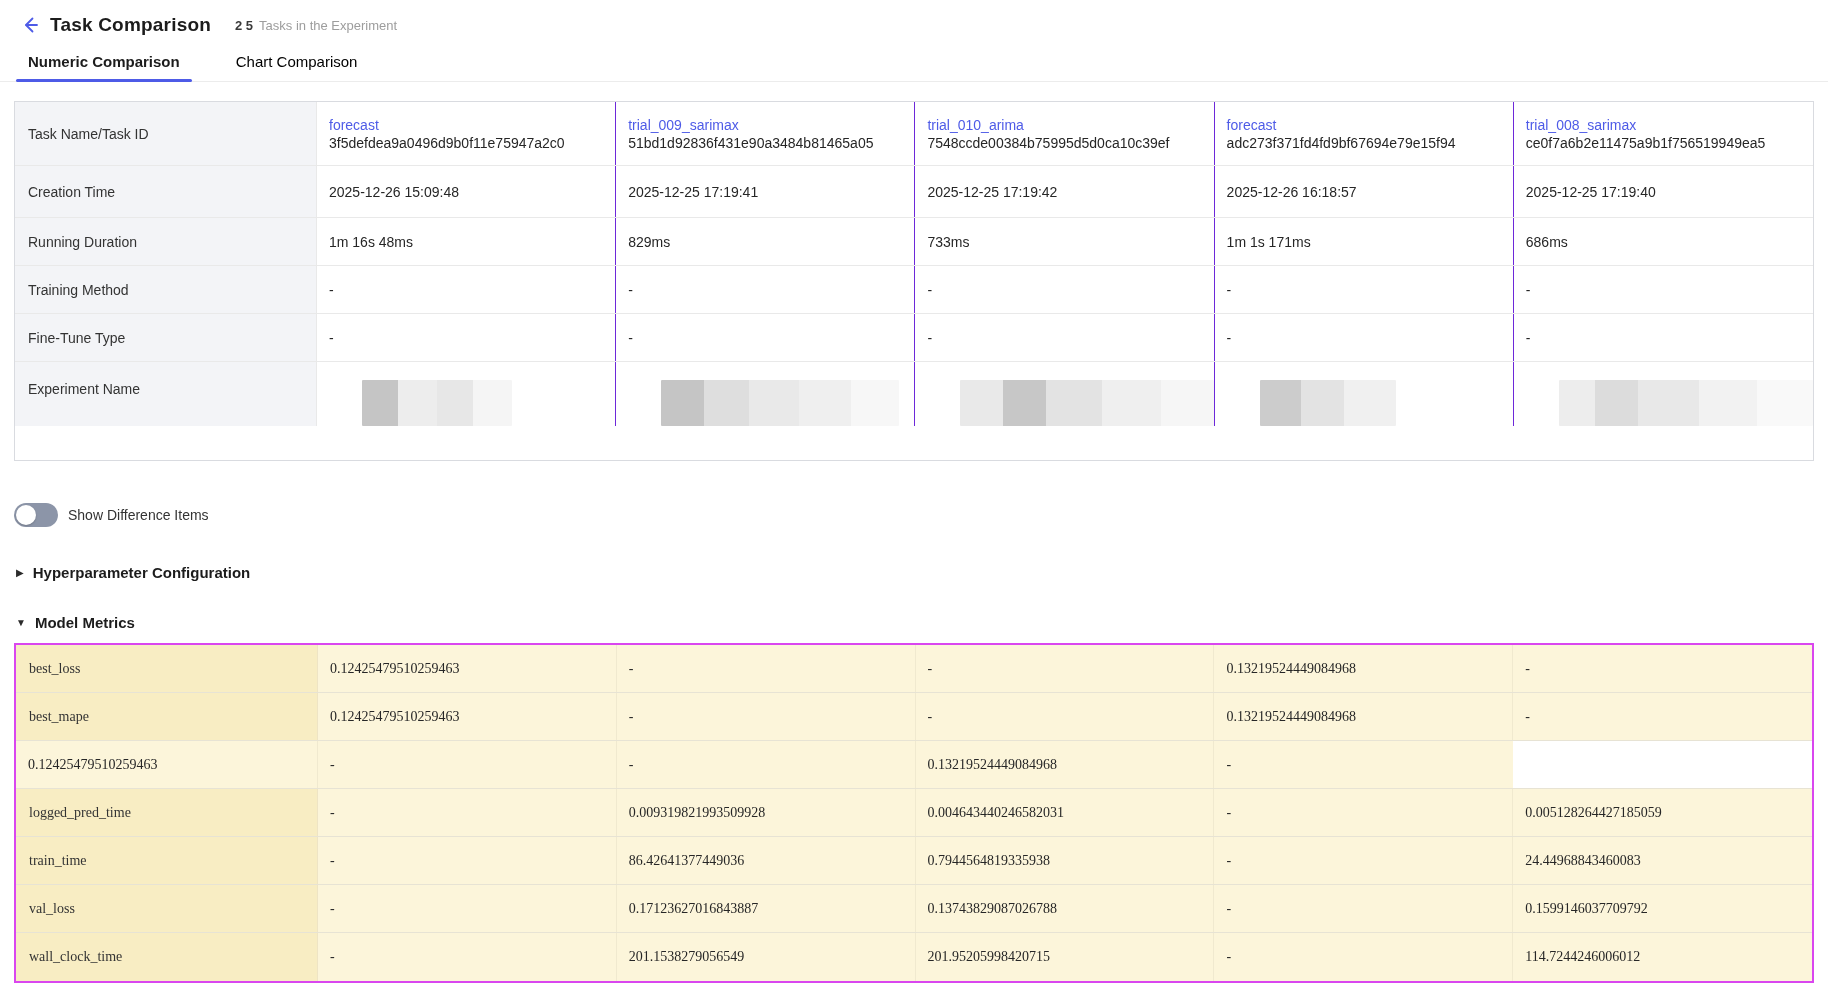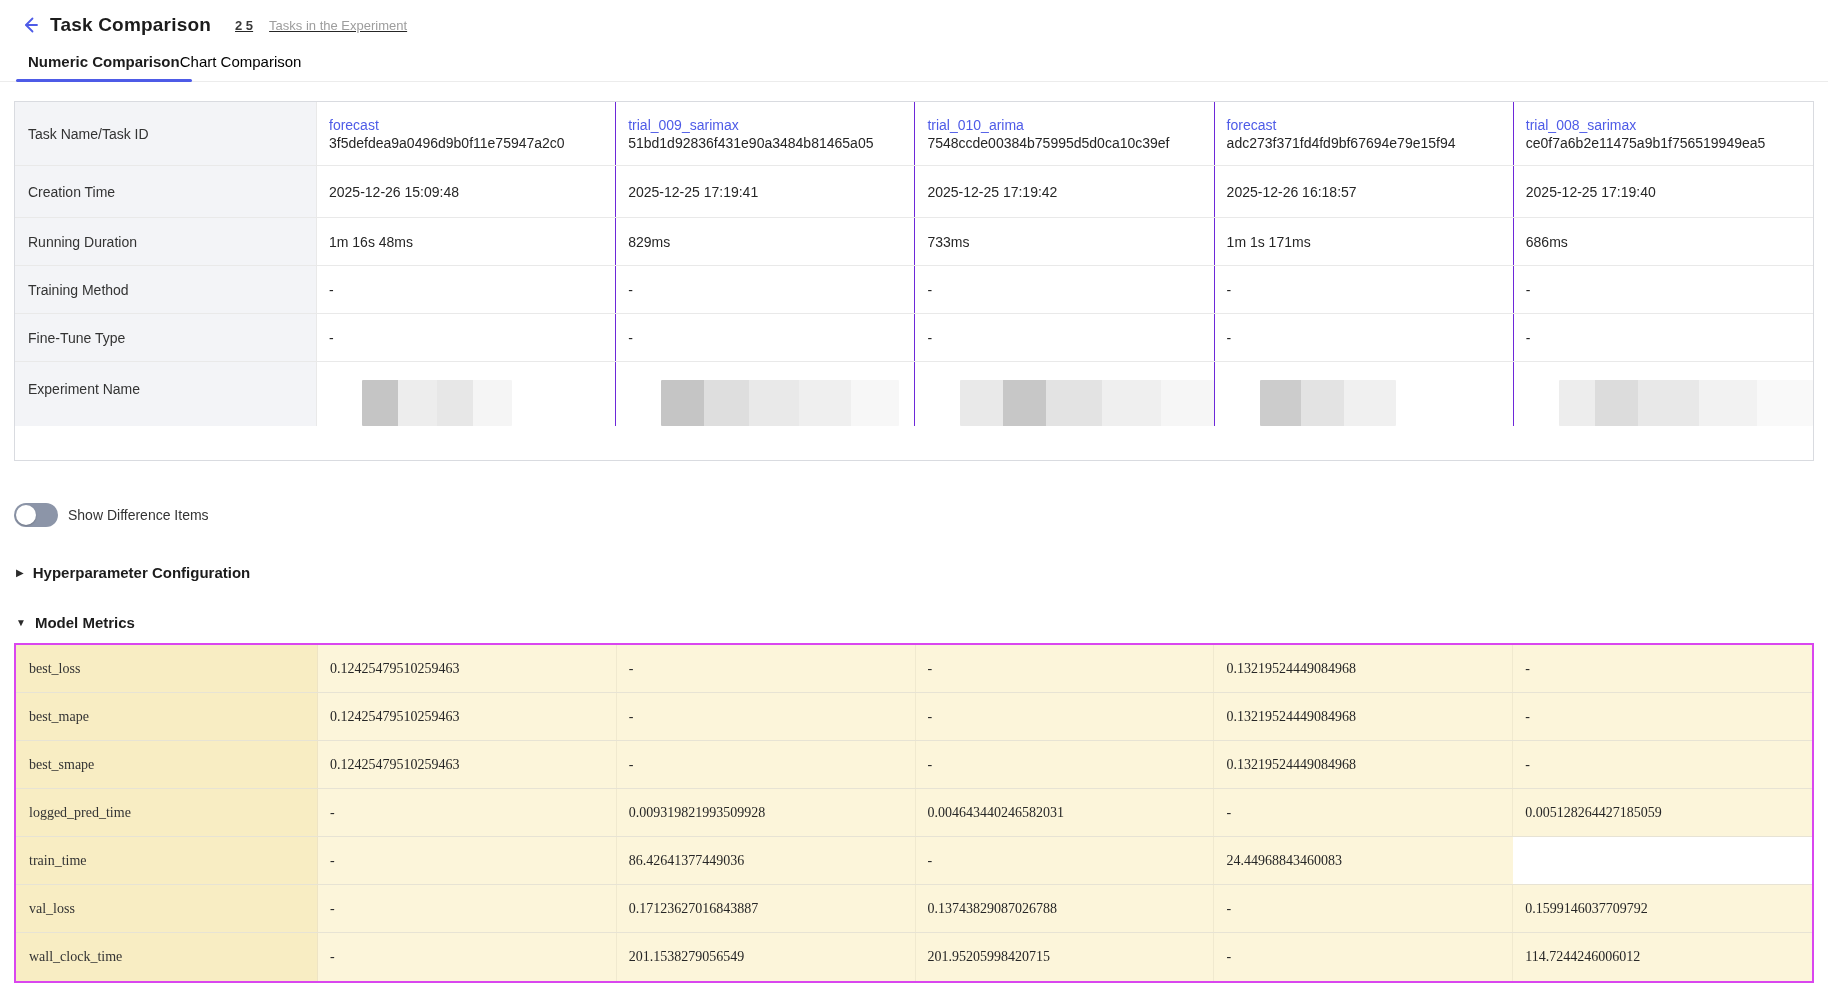--- a/index.html
+++ b/index.html
@@ -4,26 +4,26 @@
 <style>
   * { margin:0; padding:0; box-sizing:border-box; }
   html,body { width:1828px; height:989px; background:#ffffff;
     font-family:"Liberation Sans", sans-serif; color:#262626; overflow:hidden; }
 
   
   .hdr { display:flex; align-items:center; padding:13px 18px 0 18px; }
   .back-btn { width:24px; height:24px; display:flex; align-items:center; justify-content:center;
     cursor:pointer; margin-right:8px; }
   .page-title { font-size:19px; font-weight:bold; color:#1c1c1c; letter-spacing:.2px; }
-  .count-wrap { margin-left:24px; display:flex; align-items:baseline; gap:16px;text-decoration:underline; }
+  .count-wrap { margin-left:24px; display:flex; align-items:baseline; gap:6px; }
   .count-num { font-size:13px; font-weight:bold; color:#3a3a3a; }
   .count-suffix { font-size:13px; color:#9d9d9d; }
 
   
-  .tabs { display:flex; padding:0 0 0 28px; margin-top:16px;
+  .tabs { display:flex; gap:56px; padding:0 0 0 28px; margin-top:16px;
     border-bottom:1px solid #ececec; }
   .tab { font-size:15px; color:#000000; padding-bottom:11px; position:relative; cursor:pointer; }
   .tab.active { font-weight:bold; color:#1c1c1c; }
   .tab.active::after { content:""; position:absolute; left:-12px; right:-12px; bottom:-1px;
     height:3px; border-radius:2px; background:var(--accent); }
 
   
   .info-wrap { margin:19px 14px 0 14px; width:1800px; height:360px; overflow:hidden;
     border:1px solid #d9dbe0; background:#fff; }
   .trow { display:grid; grid-template-columns:302px repeat(5, 1fr); border-bottom:1px solid #e9e9e9; }
@@ -196,39 +196,39 @@
     </div>
     <div class="mrow">
       <div class="mlabel">best_mape</div>
       <div class="mcell">0.12425479510259463</div>
       <div class="mcell">-</div>
       <div class="mcell">-</div>
       <div class="mcell">0.13219524449084968</div>
       <div class="mcell">-</div>
     </div>
     <div class="mrow">
-      <div class="mlabel">best_smape</div>
       <div class="mcell">0.12425479510259463</div>
       <div class="mcell">-</div>
       <div class="mcell">-</div>
       <div class="mcell">0.13219524449084968</div>
       <div class="mcell">-</div>
     </div>
     <div class="mrow">
       <div class="mlabel">logged_pred_time</div>
       <div class="mcell">-</div>
       <div class="mcell">0.009319821993509928</div>
       <div class="mcell">0.004643440246582031</div>
       <div class="mcell">-</div>
       <div class="mcell">0.005128264427185059</div>
     </div>
     <div class="mrow">
       <div class="mlabel">train_time</div>
       <div class="mcell">-</div>
       <div class="mcell">86.42641377449036</div>
+      <div class="mcell">0.7944564819335938</div>
       <div class="mcell">-</div>
       <div class="mcell">24.44968843460083</div>
     </div>
     <div class="mrow">
       <div class="mlabel">val_loss</div>
       <div class="mcell">-</div>
       <div class="mcell">0.17123627016843887</div>
       <div class="mcell">0.13743829087026788</div>
       <div class="mcell">-</div>
       <div class="mcell">0.1599146037709792</div>

